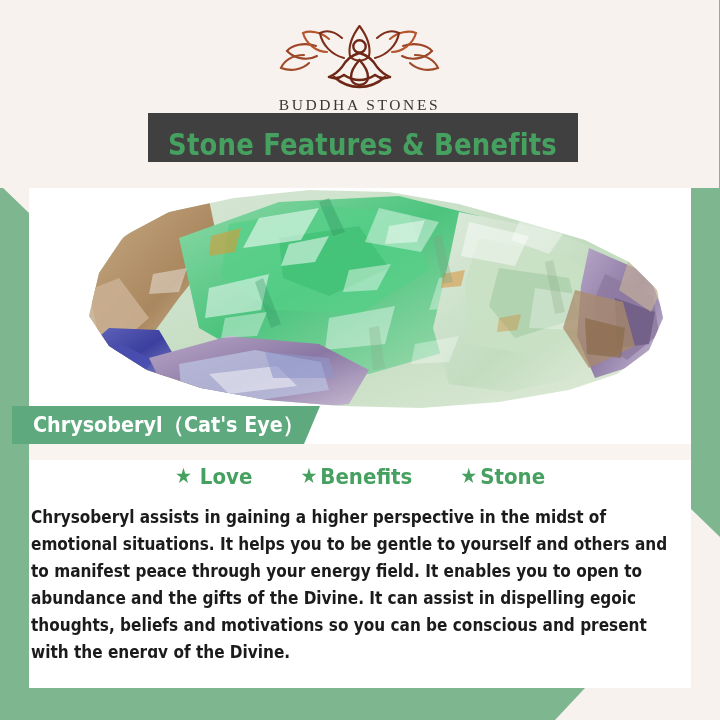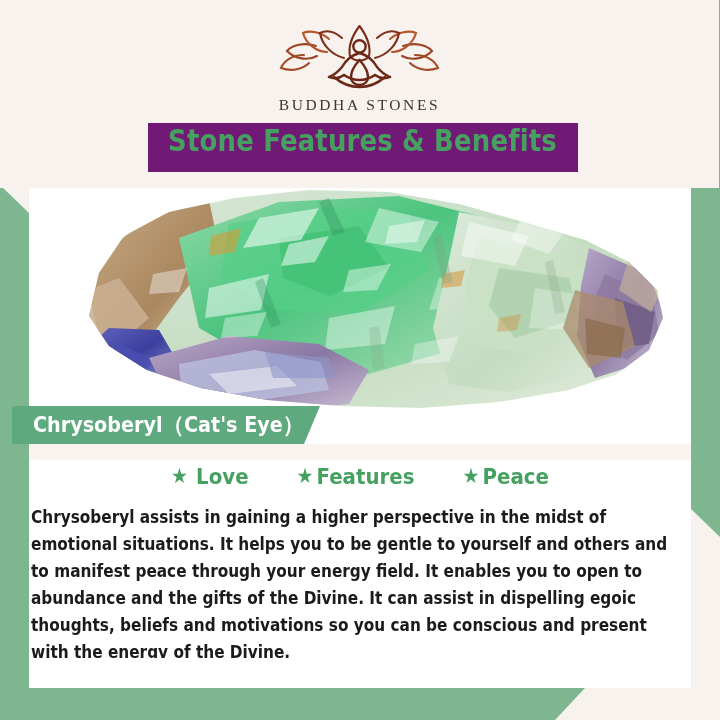--- a/index.html
+++ b/index.html
@@ -91,26 +91,26 @@
     font-size: 15.5px;
     letter-spacing: 2.6px;
     color: #3b3531;
     font-weight: 400;
   }
 
   
   .title-banner {
     position: absolute;
     left: 148px;
-    top: 123px;
+    top: 113px;
     width: 430px;
     height: 49px;
-    background: #701a75;
+    background: #404040;
     display: flex;
-    align-items: flex-start;
+    align-items: flex-end;
     justify-content: center;
     z-index: 6;
     box-shadow: 0 0 0 0 rgba(0,0,0,0);
   }
   .title-text {
     font-family: "Liberation Sans Narrow", "DejaVu Sans Condensed", "Liberation Sans", sans-serif;
     font-size: 30px;
     font-weight: bold;
     color: #46a160;
     letter-spacing: 0.2px;
@@ -385,25 +385,25 @@
   <div class="content">
     <div class="tint-strip"></div>
 
     <div class="keywords">
       <span class="kw kw-0">
         <span class="star">★</span>
         <span>Love</span>
       </span>
       <span class="kw kw-1">
         <span class="star">★</span>
-        <span>Features</span>
+        <span>Benefits</span>
       </span>
       <span class="kw kw-2">
         <span class="star">★</span>
-        <span>Peace</span>
+        <span>Stone</span>
       </span>
     </div>
 
     <div class="body-text">Chrysoberyl assists in gaining a higher perspective in the midst of emotional situations. It helps you to be gentle to yourself and others and to manifest peace through your energy field. It enables you to open to abundance and the gifts of the Divine. It can assist in dispelling egoic thoughts, beliefs and motivations so you can be conscious and present with the energy of the Divine.</div>
   </div>
 
   <div class="bottom-white"></div>
 
 </div>
 

